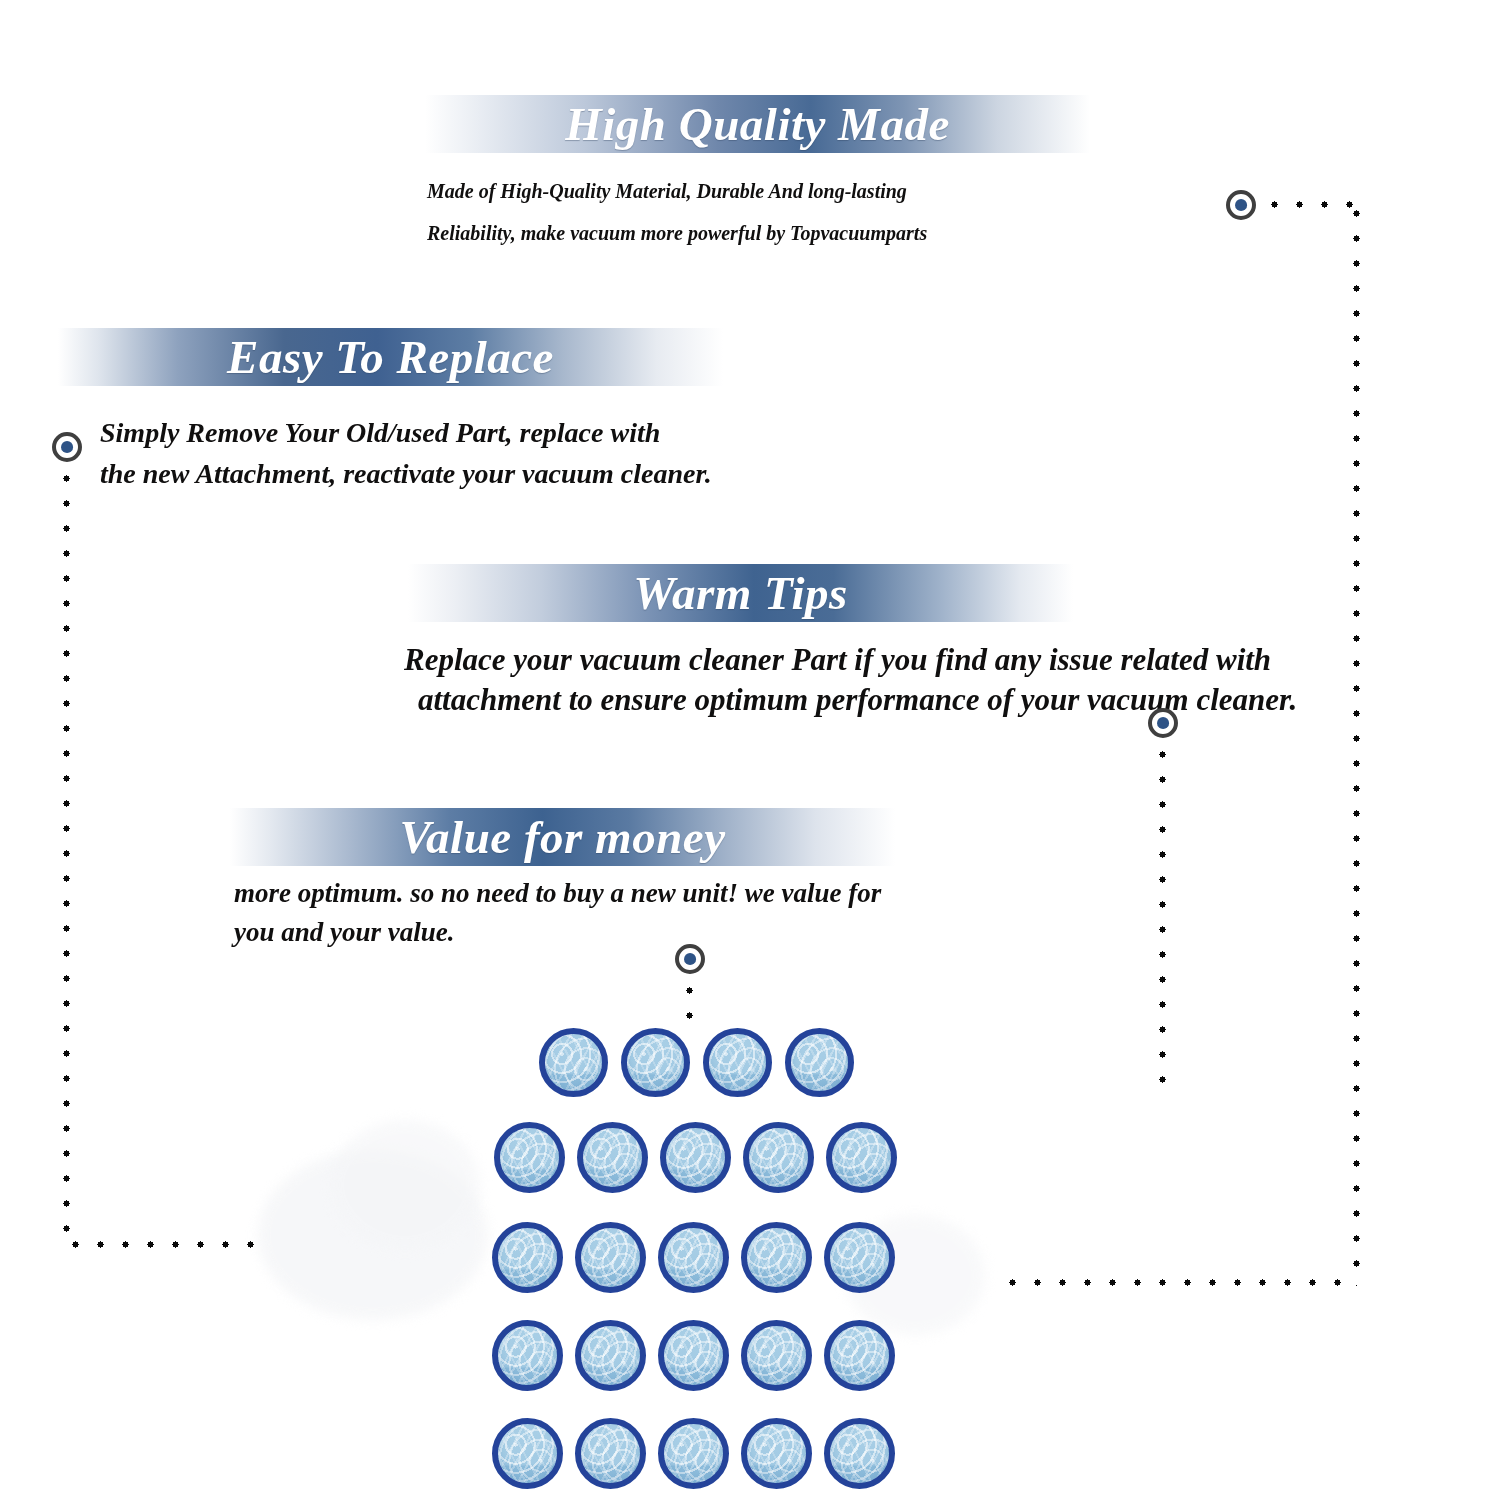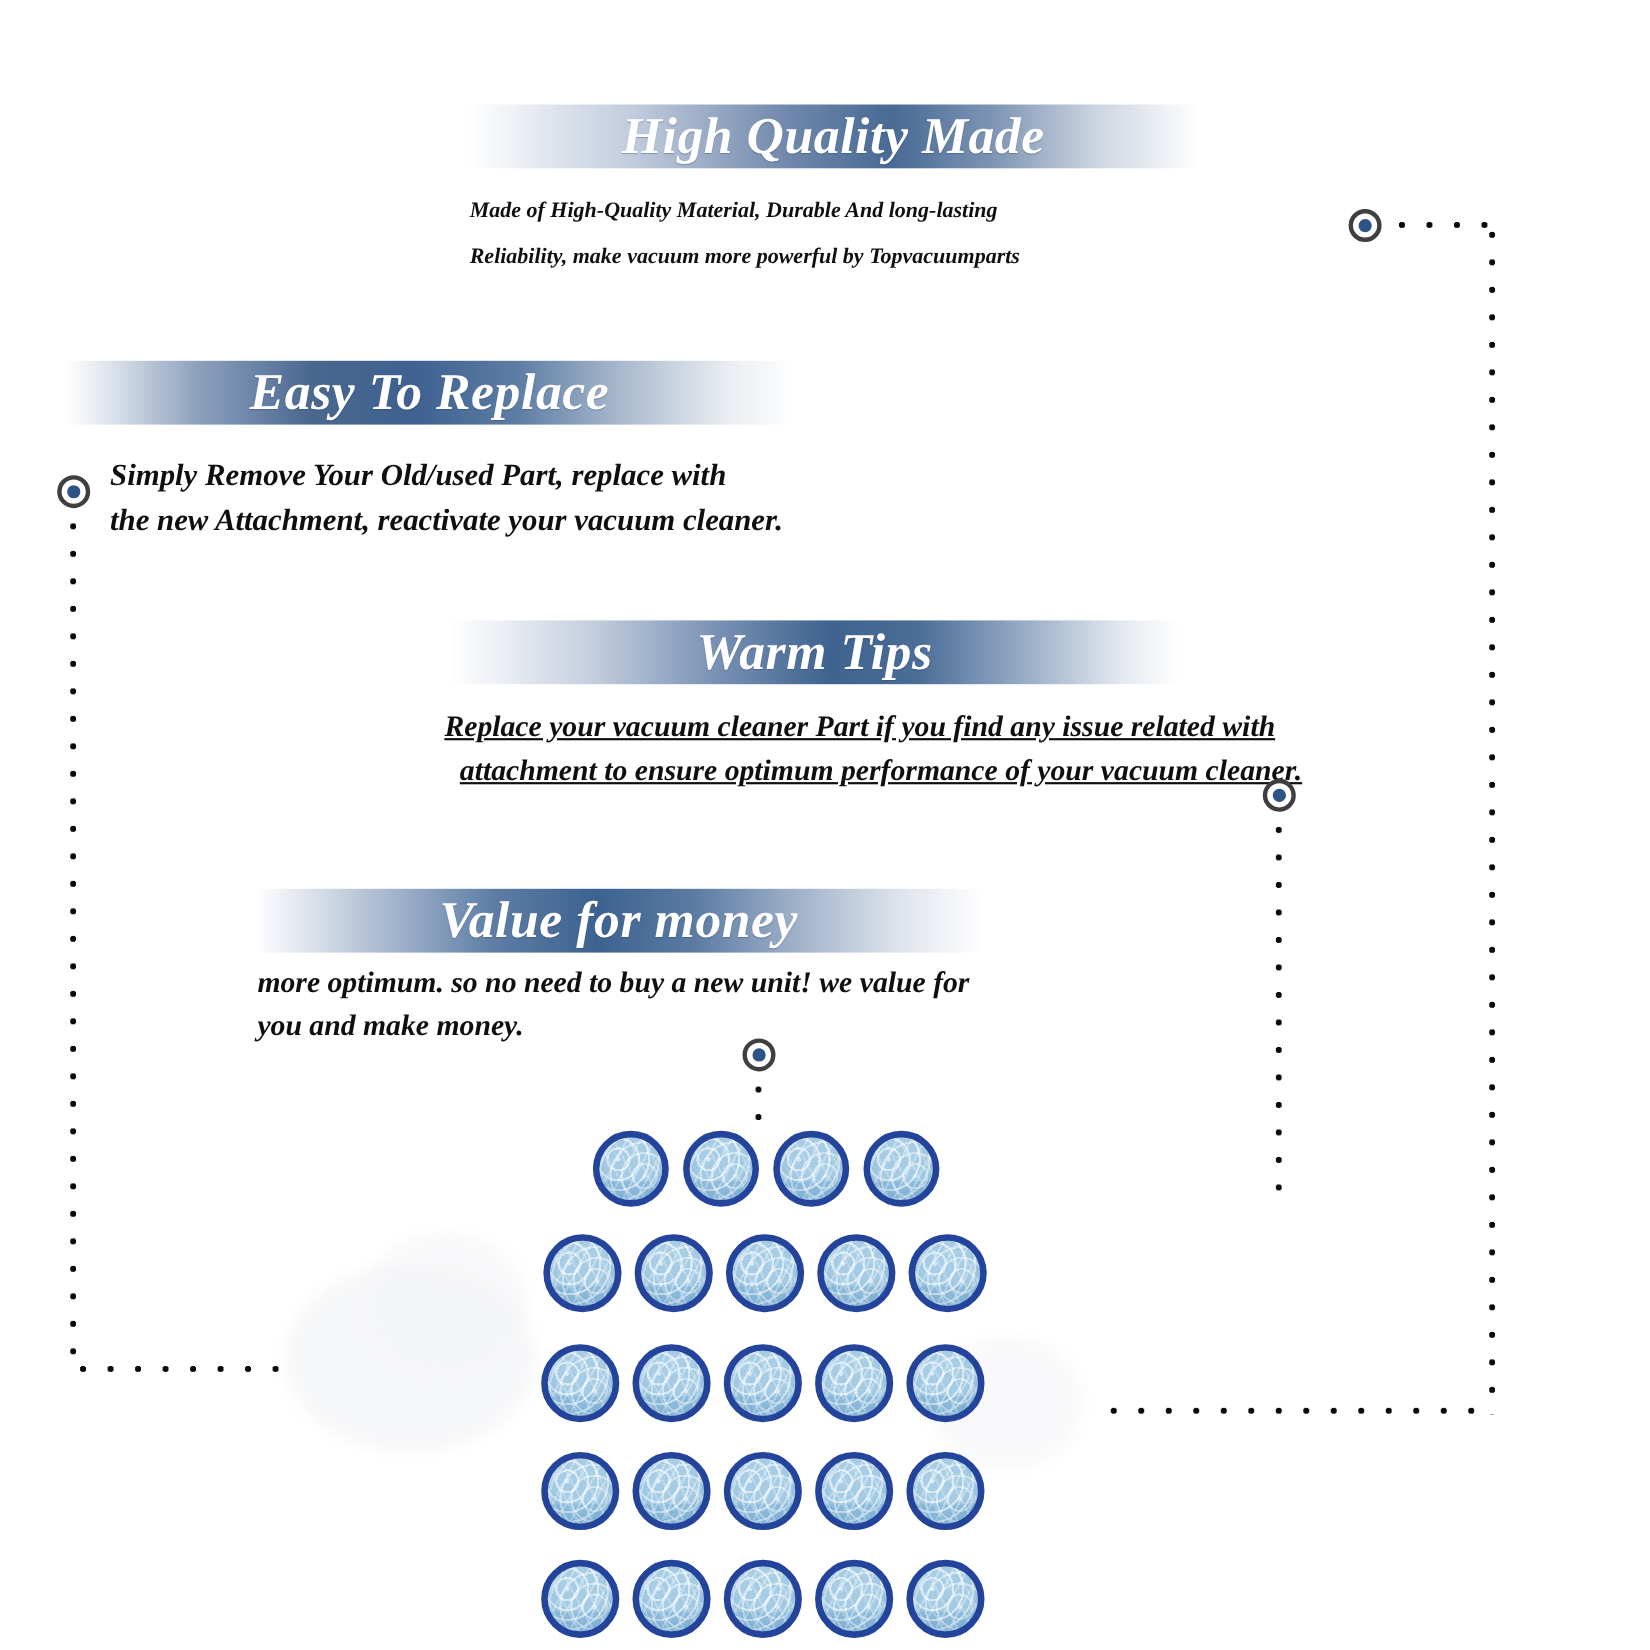--- a/index.html
+++ b/index.html
@@ -201,34 +201,34 @@
     <span class="line">the new Attachment, reactivate your vacuum cleaner.</span>
   </div>
 
   <div class="marker" style="left:52px; top:432px; width:30px; height:30px;"></div>
   <div class="dot-v" style="left:63px; top:466px; height:780px;"></div>
   <div class="dot-h" style="left:63px; top:1241px; width:200px;"></div>
 
   <div class="banner grad-c" style="left:408px; top:564px; width:665px; height:58px;">
     <span class="banner-title" style="font-size:47px;">Warm Tips</span>
   </div>
-  <div class="body-text" style="left:404px; top:640px; font-size:27px; line-height:40px;text-decoration:underline;">
+  <div class="body-text" style="left:404px; top:640px; font-size:31px; line-height:40px;">
     <span class="line">Replace your vacuum cleaner Part if you find any issue related with</span>
     <span class="line" style="padding-left:14px;">attachment to ensure optimum performance of your vacuum cleaner.</span>
   </div>
 
   <div class="marker" style="left:1148px; top:708px; width:30px; height:30px;"></div>
   <div class="dot-v" style="left:1159px; top:742px; height:355px;"></div>
 
   <div class="banner grad-d" style="left:230px; top:808px; width:665px; height:58px;">
     <span class="banner-title" style="font-size:47px;">Value for money</span>
   </div>
   <div class="body-text" style="left:234px; top:874px; font-size:27px; line-height:39px;">
     <span class="line">more optimum. so no need to buy a new unit! we value for</span>
-    <span class="line">you and make money.</span>
+    <span class="line">you and your value.</span>
   </div>
 
   <div class="marker" style="left:675px; top:944px; width:30px; height:30px;"></div>
   <div class="dot-v" style="left:686px; top:978px; height:42px;"></div>
 
   <div class="pellet-grid" style="left:0; top:0; width:1500px; height:1500px;">
 
     <div class="pellet-row" style="left:539px; top:1028px; gap:13px;">
       <div class="pellet" style="width:69px;height:69px;"></div>
       <div class="pellet" style="width:69px;height:69px;"></div>

